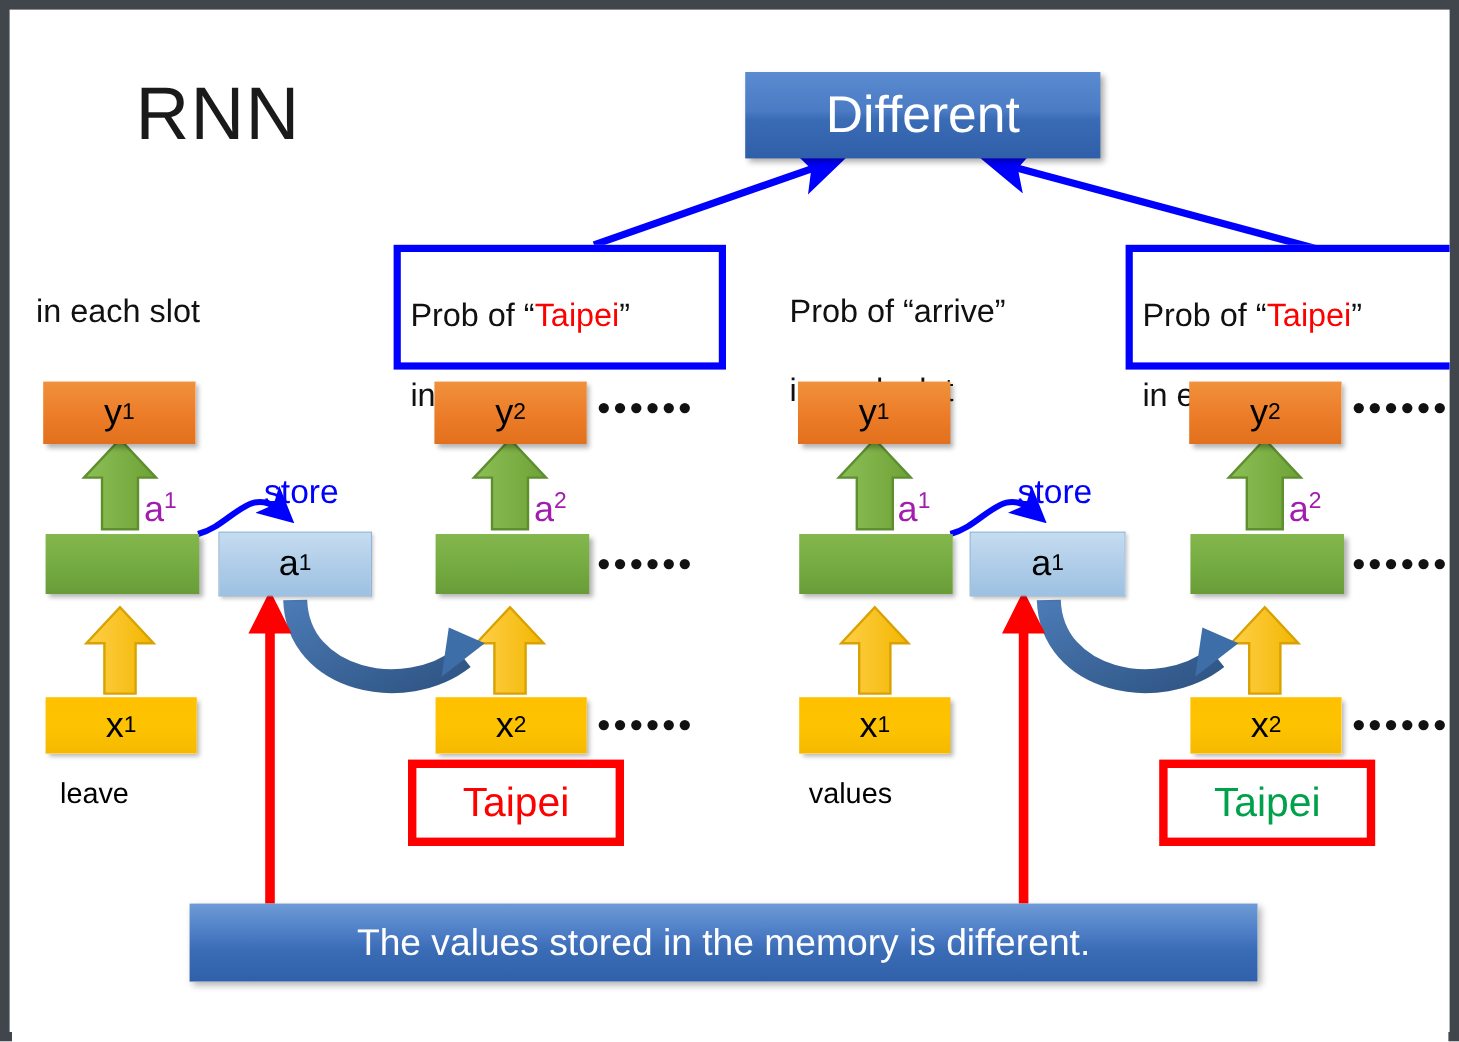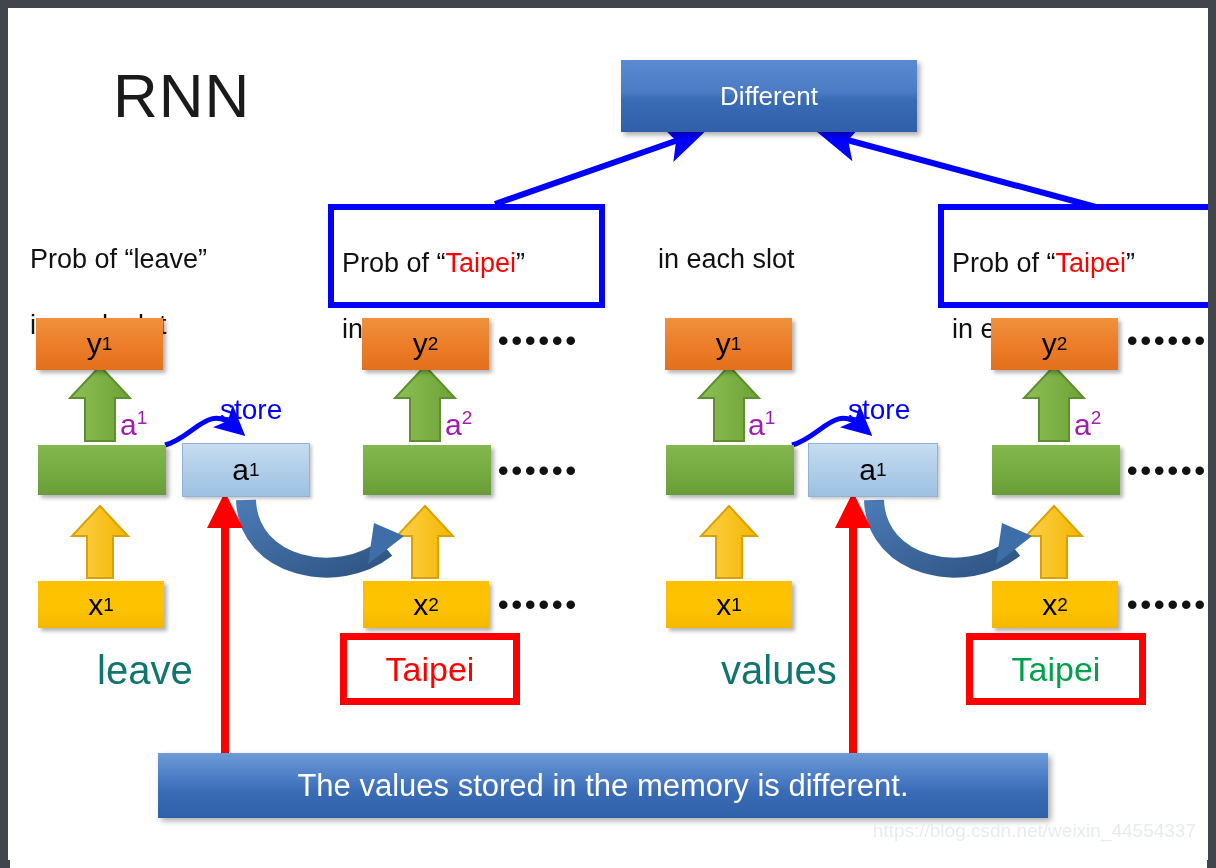--- a/index.html
+++ b/index.html
@@ -27,21 +27,21 @@
     left:105px;top:52px;font-size:62px;color:#1a1a1a;
     font-family:"Liberation Sans",sans-serif;font-weight:400;letter-spacing:1px;
   }
 
   
   #different-box{
     left:613px;top:52px;width:296px;height:72px;
     background:linear-gradient(to bottom,#5b8bd0 0%,#4a7bc4 45%,#3a6bb5 55%,#2f5fa8 100%);
     box-shadow:3px 3px 5px rgba(0,0,0,.33);
     display:flex;align-items:center;justify-content:center;
-    color:#ffffff;font-size:26px;
+    color:#ffffff;font-size:43px;
   }
 
   
   .prob-cap{
     font-size:27px;color:#111;line-height:1.22;white-space:pre-line;
   }
   .prob-plain{}
   .prob-boxed{
     border:6px solid #0000ff;background:#fff;
     padding:4px 24px 6px 8px;box-sizing:border-box;
@@ -59,21 +59,21 @@
   .box-x{background:linear-gradient(to bottom,#ffc000 0%,#fdc300 55%,#f5b800 100%);}
   .box-mem{
     background:linear-gradient(to bottom,#c6dcf0 0%,#aecce8 55%,#9dc1e2 100%);
     border:1px solid #8fb4d8;box-shadow:2px 2px 3px rgba(0,0,0,.22);
   }
 
   
   .a-label{font-size:30px;color:#a21caf;}
   .a-label .sup{font-size:19px;vertical-align:super;line-height:0;}
   .store-label{font-size:28px;color:#0000ff;}
-  .word-label{font-size:40px;color:#0f766e;margin-left:47px;}
+  .word-label{font-size:24px;color:#000000;}
   .dots{font-size:30px;color:#111;letter-spacing:3px;font-weight:bold;}
 
   
   .redbox{
     border:7px solid #ff0000;background:#fff;box-sizing:border-box;
     display:flex;align-items:center;justify-content:center;font-size:34px;
   }
   .red-text{color:#ff0000;}
   .green-text{color:#00a14b;}
 
@@ -189,30 +189,30 @@
       </g>
     </svg>
 
     <div class="abs" id="rnn-title">RNN</div>
 
     <div class="abs" id="different-box">
       <span>Different</span>
     </div>
 
     <div class="abs prob-cap prob-plain" style="left:22px;top:202px;width:290px;">
-      <div>Prob of “leave”</div>
       <div>in each slot</div>
     </div>
 
     <div class="abs prob-cap prob-boxed" style="left:320px;top:196px;width:277px;height:104px;">
       <div><span>Prob of “</span><span class="hl-red">Taipei</span><span>”</span></div>
       <div>in each slot</div>
     </div>
 
     <div class="abs prob-cap prob-plain" style="left:650px;top:202px;width:290px;">
+      <div>Prob of “arrive”</div>
       <div>in each slot</div>
     </div>
 
     <div class="abs prob-cap prob-boxed" style="left:930px;top:196px;width:277px;height:104px;">
       <div><span>Prob of “</span><span class="hl-red">Taipei</span><span>”</span></div>
       <div>in each slot</div>
     </div>
 
     <div class="abs nbox box-y" style="left:28px;top:310px;width:127px;height:52px;">
       <span>y</span>
@@ -295,16 +295,15 @@
     <div class="abs dots" style="left:1119px;top:580px;">••••••</div>
 
     <div class="abs redbox" style="left:958px;top:625px;width:180px;height:72px;">
       <span class="green-text">Taipei</span>
     </div>
 
     <div class="abs" id="bottom-banner">
       <span>The values stored in the memory is different.</span>
     </div>
 
-    <div class="abs" id="watermark">https://blog.csdn.net/weixin_44554337</div>
 
   </div>
 </div>
 
 </body></html>

